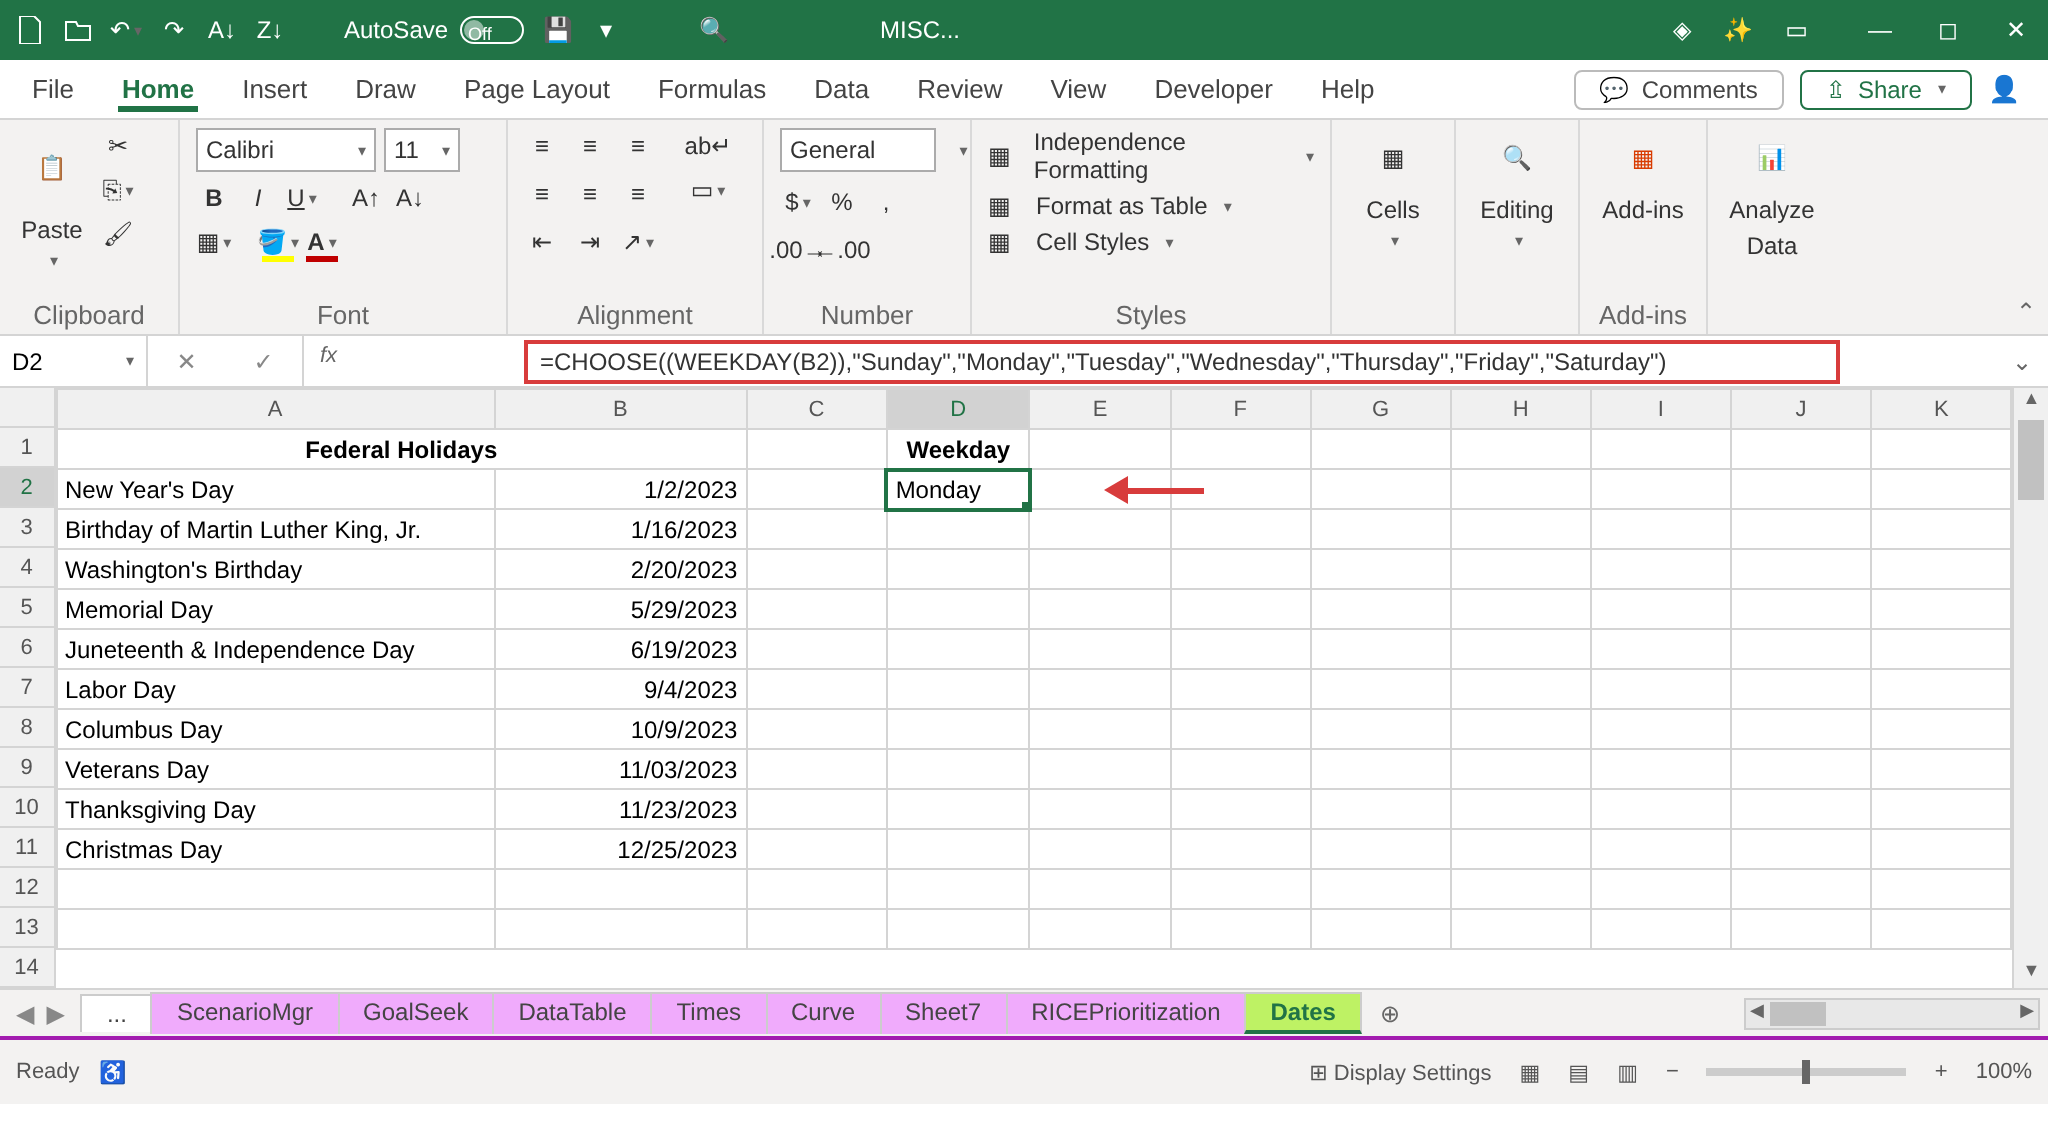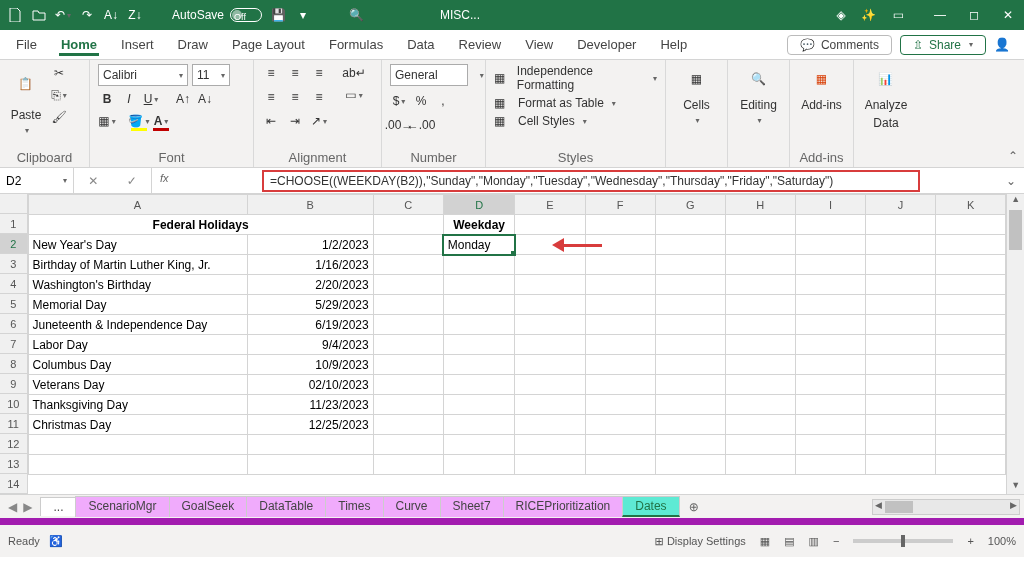--- a/index.html
+++ b/index.html
@@ -92,27 +92,27 @@
 
 .vscroll { width: 18px; background: #f0f0f0; border-left: 1px solid #d4d4d4; position: relative; margin-left: auto; }
 .vscroll .thumb { position: absolute; left: 2px; right: 2px; top: 16px; height: 40px; background: #c1c1c1; }
 .vscroll .arr { position: absolute; left: 0; right: 0; height: 14px; text-align: center; font-size: 9px; color: #666; }
 
 
 .sheetbar { height: 24px; background: #f3f2f1; border-top: 1px solid #d4d4d4; display: flex; align-items: center; font-size: 12px; }
 .sheetbar .nav { padding: 0 8px; color: #888; display: flex; gap: 6px; }
 .sheetbar .tabs { display: flex; }
 .sheetbar .stab { padding: 2px 12px; border: 1px solid #ccc; border-bottom: none; background: #f0abfc; margin-right: -1px; color: #444; font-size: 12px; }
-.sheetbar .stab.active { background: #5eead4; border-bottom: 2px solid #217346; font-weight: 400; color: #217346; }
+.sheetbar .stab.active { background: #bef264; border-bottom: 2px solid #217346; font-weight: 700; color: #217346; }
 .sheetbar .addtab { padding: 0 10px; color: #666; }
 .sheetbar .hscroll { margin-left: auto; width: 148px; height: 16px; background: #e8e8e8; border: 1px solid #ccc; position: relative; margin-right: 4px; }
 .sheetbar .hscroll .hthumb { position: absolute; left: 12px; top: 1px; bottom: 1px; width: 28px; background: #c1c1c1; }
 
 
-.status { height: 22px; background: #f3f2f1; border-top: 7px solid #a21caf; display: flex; align-items: center; font-size: 11px; color: #555; padding: 16px 8px; }
+.status { height: 22px; background: #f3f2f1; border-top: 2px solid #a21caf; display: flex; align-items: center; font-size: 11px; color: #555; padding: 16px 8px; }
 .status .r { margin-left: auto; display: flex; gap: 14px; align-items: center; }
 .zoom-slider { width: 100px; height: 4px; background: #ccc; position: relative; }
 .zoom-slider .zthumb { position: absolute; left: 48%; top: -4px; width: 4px; height: 12px; background: #666; }
 </style>
 </head>
 <body>
 
 <div class="titlebar">
   <div class="tb-left">
     <span class="tb-icon">
@@ -510,21 +510,21 @@
             <td></td>
             <td></td>
             <td></td>
             <td></td>
             <td></td>
             <td></td>
             <td></td>
           </tr>
           <tr>
             <td>Veterans Day</td>
-            <td class="right">02/10/2023</td>
+            <td class="right">11/03/2023</td>
             <td></td>
             <td></td>
             <td></td>
             <td></td>
             <td></td>
             <td></td>
             <td></td>
             <td></td>
             <td></td>
           </tr>

